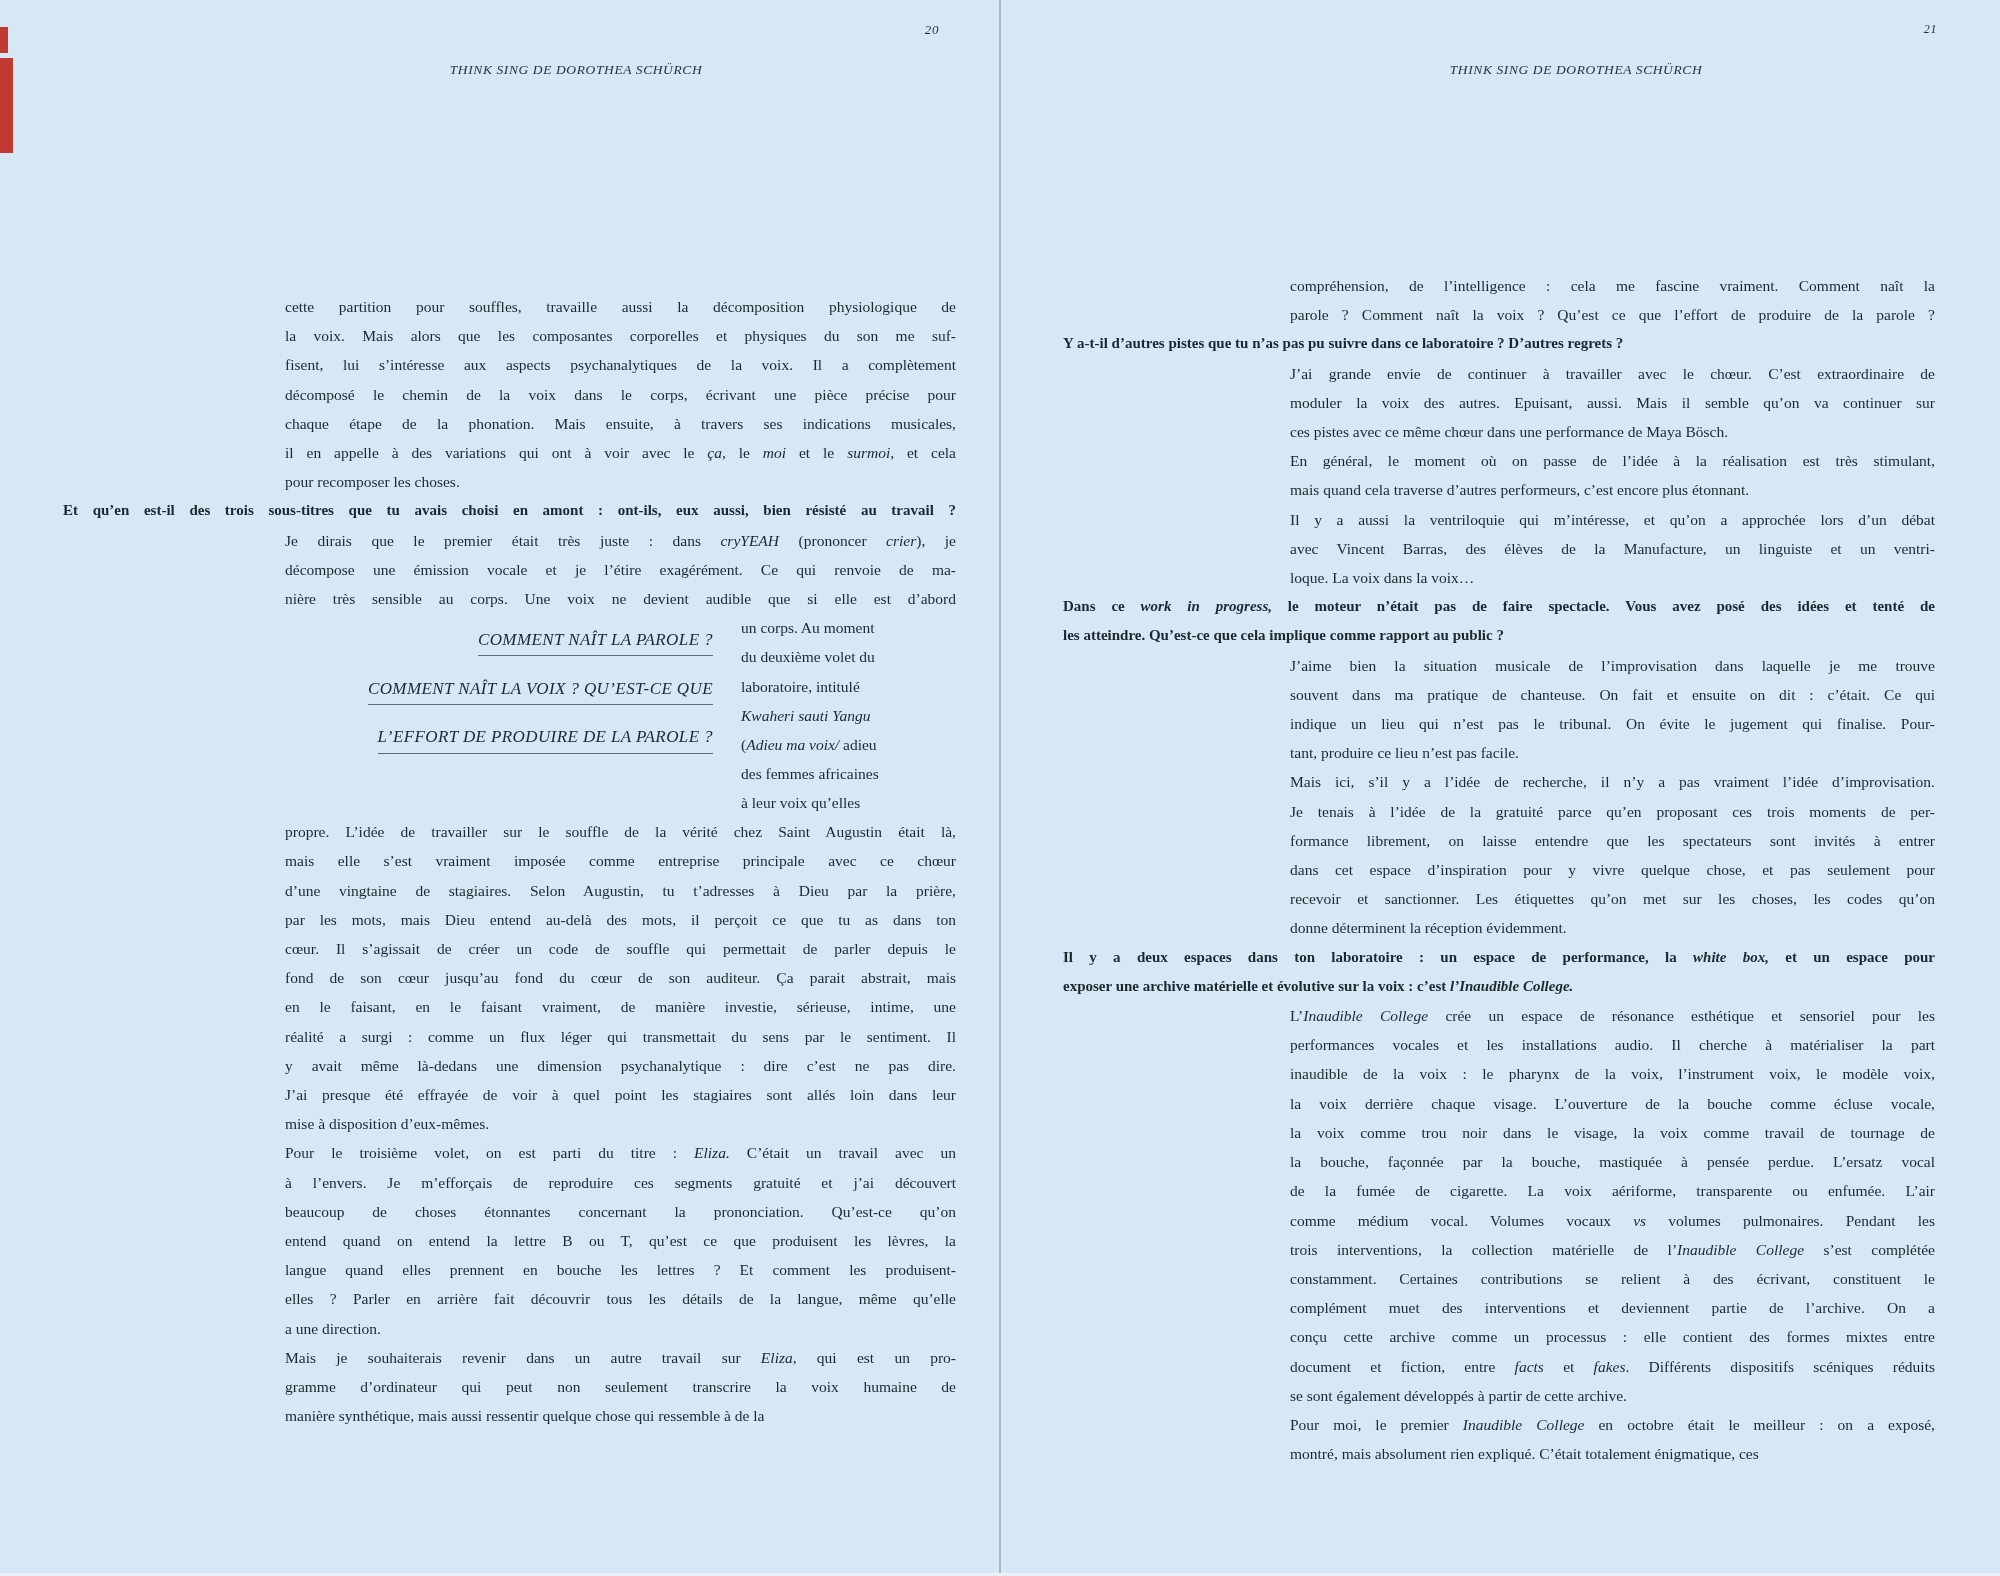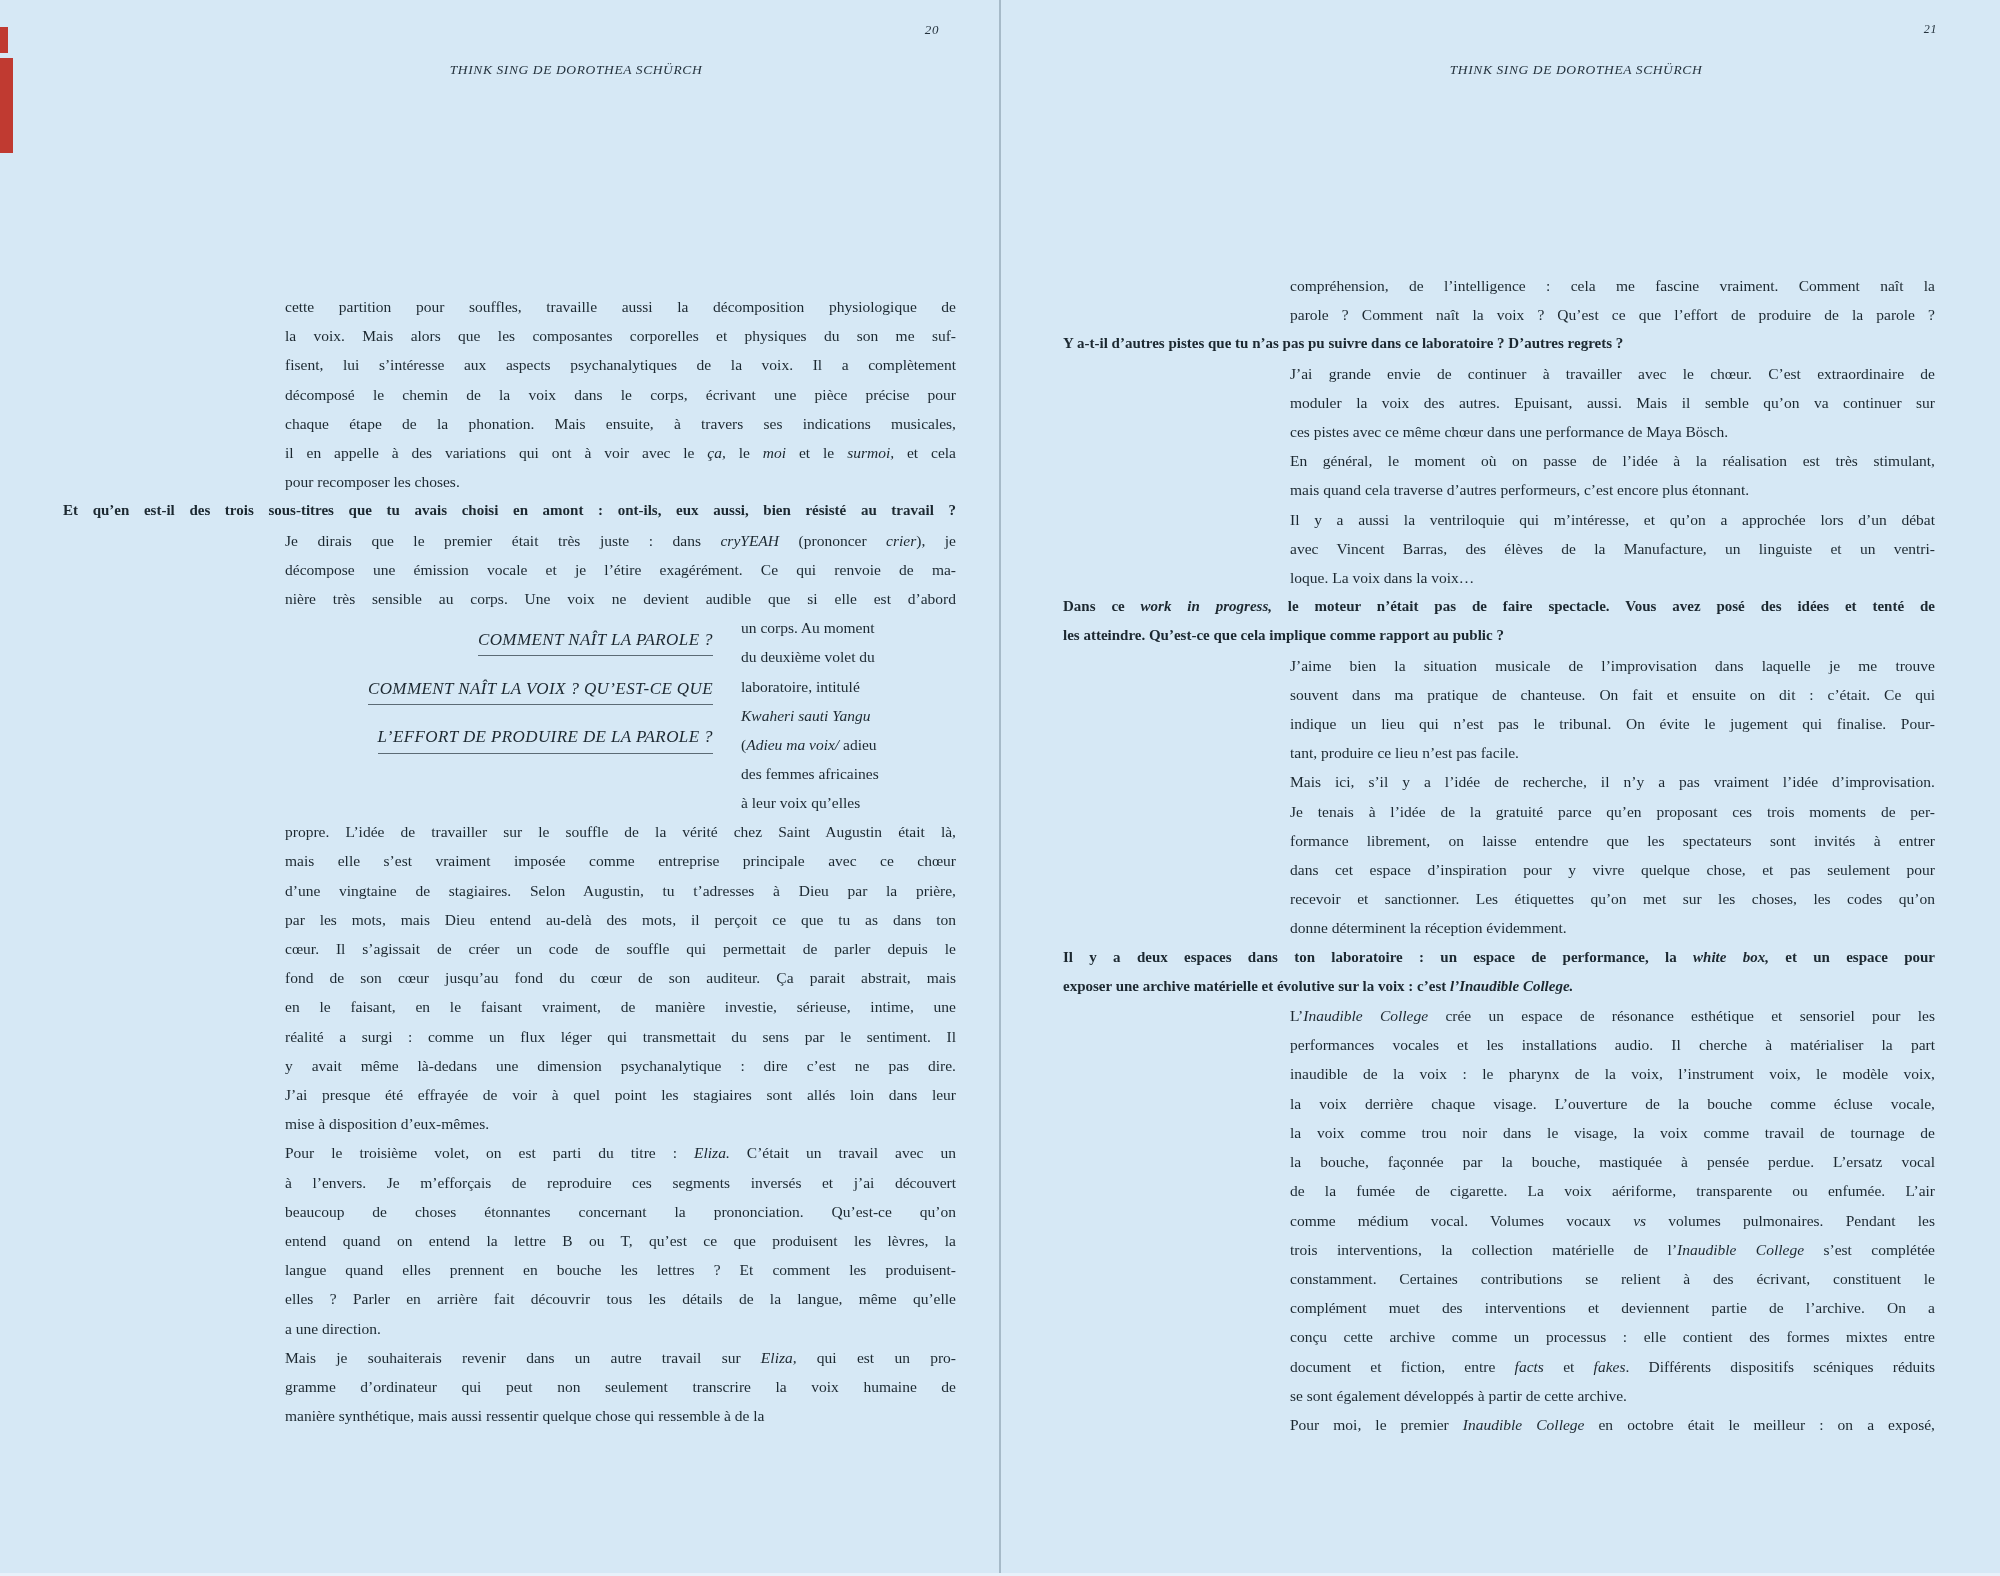--- a/index.html
+++ b/index.html
@@ -101,21 +101,21 @@
           <div class="tline"><span>cœur. Il s’agissait de créer un code de souffle qui permettait de parler depuis le</span></div>
           <div class="tline"><span>fond de son cœur jusqu’au fond du cœur de son auditeur. Ça parait abstrait, mais</span></div>
           <div class="tline"><span>en le faisant, en le faisant vraiment, de manière investie, sérieuse, intime, une</span></div>
           <div class="tline"><span>réalité a surgi : comme un flux léger qui transmettait du sens par le sentiment. Il</span></div>
           <div class="tline"><span>y avait même là-dedans une dimension psychanalytique : dire c’est ne pas dire.</span></div>
           <div class="tline"><span>J’ai presque été effrayée de voir à quel point les stagiaires sont allés loin dans leur</span></div>
           <div class="tline ragged"><span>mise à disposition d’eux-mêmes.</span></div>
         </div>
         <div class="block answer">
           <div class="tline"><span>Pour le troisième volet, on est parti du titre : </span><i>Eliza.</i><span> C’était un travail avec un</span></div>
-          <div class="tline"><span>à l’envers. Je m’efforçais de reproduire ces segments inversés et j’ai découvert</span></div>
+          <div class="tline"><span>à l’envers. Je m’efforçais de reproduire ces segments gratuité et j’ai découvert</span></div>
           <div class="tline"><span>beaucoup de choses étonnantes concernant la prononciation. Qu’est-ce qu’on</span></div>
           <div class="tline"><span>entend quand on entend la lettre B ou T, qu’est ce que produisent les lèvres, la</span></div>
           <div class="tline"><span>langue quand elles prennent en bouche les lettres ? Et comment les produisent-</span></div>
           <div class="tline"><span>elles ? Parler en arrière fait découvrir tous les détails de la langue, même qu’elle</span></div>
           <div class="tline ragged"><span>a une direction.</span></div>
         </div>
         <div class="block answer">
           <div class="tline"><span>Mais je souhaiterais revenir dans un autre travail sur </span><i>Eliza,</i><span> qui est un pro-</span></div>
           <div class="tline"><span>gramme d’ordinateur qui peut non seulement transcrire la voix humaine de</span></div>
           <div class="tline ragged"><span>manière synthétique, mais aussi ressentir quelque chose qui ressemble à de la</span></div>
@@ -177,20 +177,21 @@
           <div class="tline"><span>comme médium vocal. Volumes vocaux </span><i>vs</i><span> volumes pulmonaires. Pendant les</span></div>
           <div class="tline"><span>trois interventions, la collection matérielle de l’</span><i>Inaudible College</i><span> s’est complétée</span></div>
           <div class="tline"><span>constamment. Certaines contributions se relient à des écrivant, constituent le</span></div>
           <div class="tline"><span>complément muet des interventions et deviennent partie de l’archive. On a</span></div>
           <div class="tline"><span>conçu cette archive comme un processus : elle contient des formes mixtes entre</span></div>
           <div class="tline"><span>document et fiction, entre </span><i>facts</i><span> et </span><i>fakes</i><span>. Différents dispositifs scéniques réduits</span></div>
           <div class="tline ragged"><span>se sont également développés à partir de cette archive.</span></div>
         </div>
         <div class="block answer">
           <div class="tline"><span>Pour moi, le premier </span><i>Inaudible College</i><span> en octobre était le meilleur : on a exposé,</span></div>
+          <div class="tline ragged"><span>montré, mais absolument rien expliqué. C’était totalement énigmatique, ces</span></div>
         </div>
       </div>
   </div>
 
   <div class="divider"></div>
   <div class="edge-mark em1"></div>
   <div class="edge-mark em2"></div>
   <div class="bottom-edge"></div>
 
 </div>

